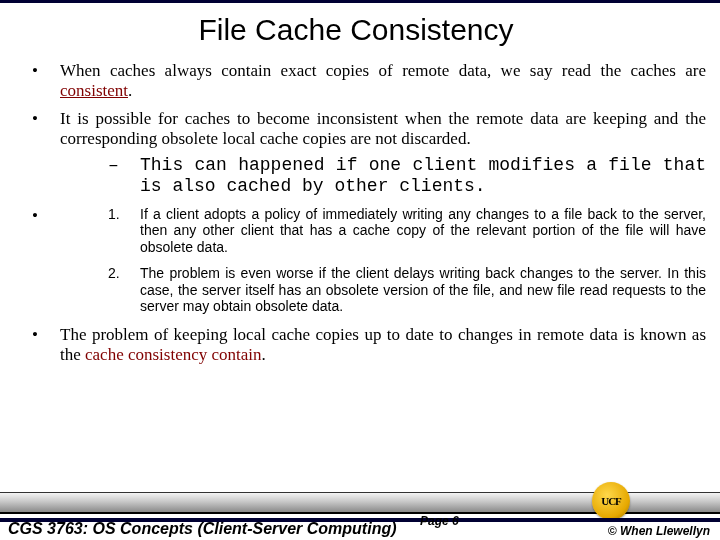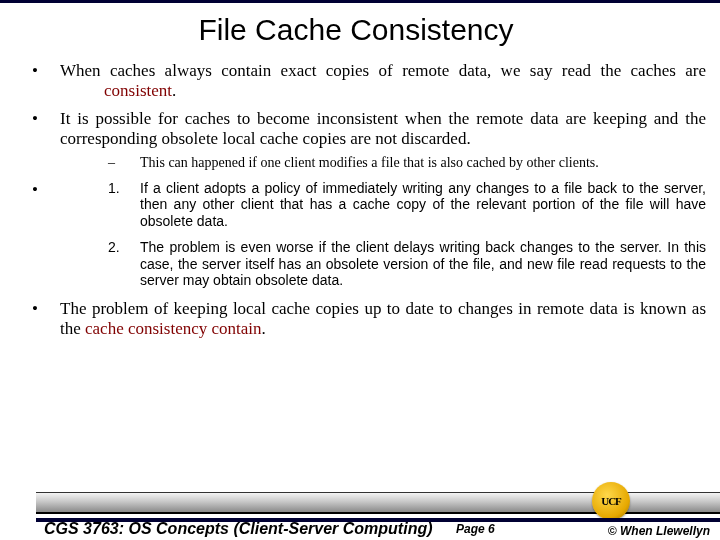--- a/index.html
+++ b/index.html
@@ -36,32 +36,32 @@
     padding-left: 46px;
     margin-bottom: 8px;
   }
   ul.top > li::before {
     content: "•";
     position: absolute;
     left: 18px; top: 0;
     font-size: 17px;
   }
 
-  .underline-red { color: #800000; margin-left: 44px; }
+  .underline-red { text-decoration: underline; color: #800000; }
   .red { color: #800000; }
 
   .sub-dash {
     list-style: none;
     margin: 6px 0 2px 0;
   }
   .sub-dash > li {
     position: relative;
     padding-left: 80px;
-    font-family: Liberation Serif, serif;
-    font-size: 14px;
+    font-family: Liberation Mono, monospace;
+    font-size: 18px;
     margin-bottom: 6px;
     text-align: justify;
   }
   .sub-dash > li::before {
     content: "–";
     position: absolute;
     left: 48px; top: 0;
   }
 
   ol.numlist {
@@ -81,21 +81,20 @@
   ol.numlist > li::before {
     content: counter(num) ".";
     position: absolute;
     left: 48px; top: 0;
   }
 
   .footer {
     position: relative;
     height: 52px;
     flex-shrink: 0;
-    margin-left: 36px;
   }
   .footer .bar {
     position: absolute;
     left: 0; right: 0; bottom: 26px;
     height: 22px;
     background: linear-gradient(#f4f4f4 0%, #c8c8c8 45%, #8a8a8a 100%);
     border-top: 1px solid #333;
     border-bottom: 2px solid #000;
   }
   .footer .line {
@@ -108,21 +107,21 @@
     position: absolute;
     left: 8px; bottom: 2px;
     font-family: Arial, Helvetica, sans-serif;
     font-size: 16px;
     font-style: italic;
     font-weight: bold;
     color: #000;
   }
   .footer .page {
     position: absolute;
-    left: 420px; bottom: 4px;
+    left: 420px; bottom: 12px;
     font-family: Arial, Helvetica, sans-serif;
     font-size: 12px;
     font-style: italic;
     font-weight: bold;
   }
   .footer .copy {
     position: absolute;
     right: 10px; bottom: 2px;
     font-family: Arial, Helvetica, sans-serif;
     font-size: 12px;

